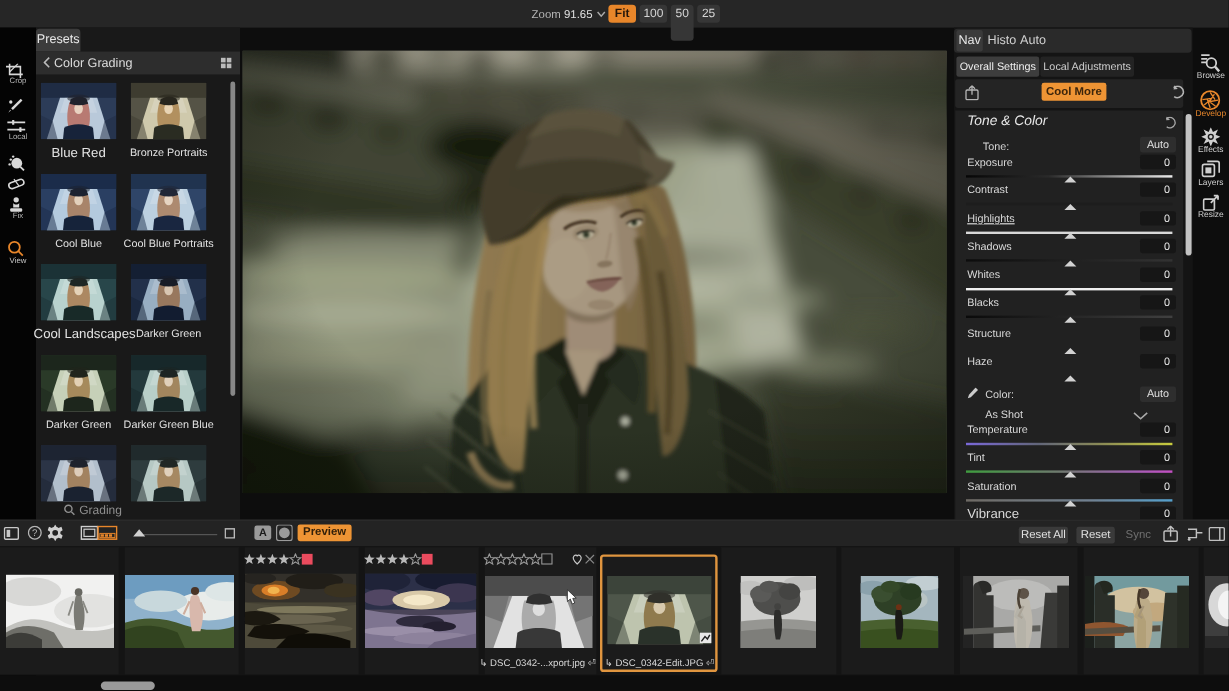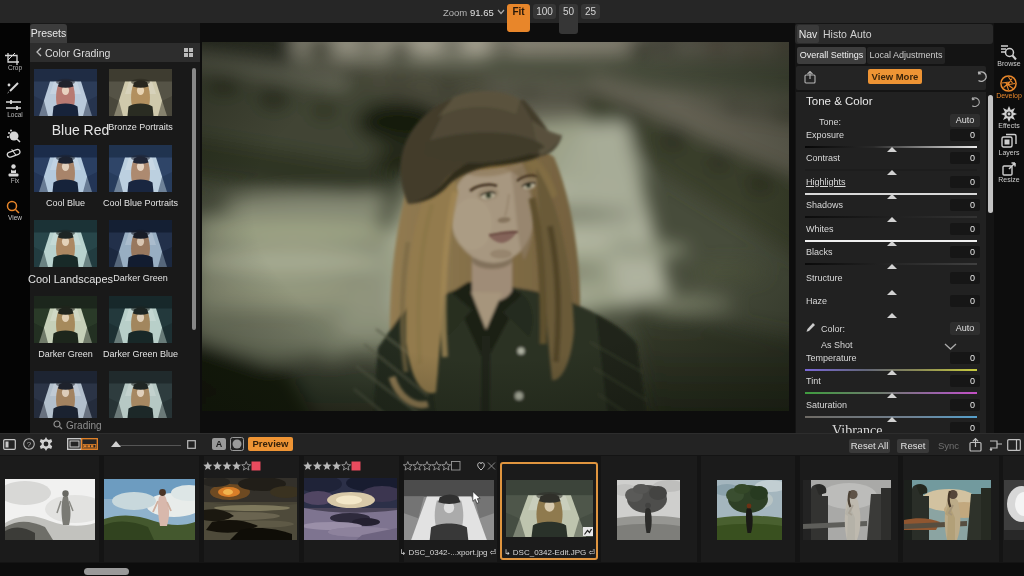--- a/index.html
+++ b/index.html
@@ -6,21 +6,21 @@
 .abs { position:absolute; }
 svg { display:block; }
 </style></head><body>
 
 <div class="abs" style="left:0;top:0;width:1024px;height:23px;background:#262626;"></div>
 <div class="abs" style="left:443px;top:7px;color:#b5b5b5;font-size:9.5px;">Zoom</div>
 <div class="abs" style="left:470px;top:7px;color:#e0e0e0;font-size:9.5px;">91.65</div>
 <svg class="abs" style="left:497px;top:9px;" width="8" height="6">
     <path d="M1 1 L4 4.5 L7 1" stroke="#aaa" stroke-width="1.2" fill="none"></path>
   </svg>
-<div class="abs" style="left:507px;top:4px;width:23px;height:28px;background:#e8862a;border-radius:3px;color:#26170a;font-size:10px;font-weight:bold;text-align:center;line-height:15px;">Fit</div>
+<div class="abs" style="left:507px;top:4px;width:23px;height:15px;background:#e8862a;border-radius:3px;color:#26170a;font-size:10px;font-weight:bold;text-align:center;line-height:15px;">Fit</div>
 <div class="abs" style="left:533px;top:4px;width:23px;height:15px;background:#363636;border-radius:3px;color:#d5d5d5;font-size:10px;text-align:center;line-height:15px;">100</div>
 <div class="abs" style="left:559px;top:4px;width:19px;height:30px;background:#363636;border-radius:3px;color:#d5d5d5;font-size:10px;text-align:center;line-height:15px;">50</div>
 <div class="abs" style="left:581px;top:4px;width:19px;height:15px;background:#363636;border-radius:3px;color:#d5d5d5;font-size:10px;text-align:center;line-height:15px;">25</div>
 
 <div class="abs" style="left:0;top:23px;width:30px;height:553px;background:#040404;"></div>
 <svg class="abs" style="left:5px;top:53px;" width="16" height="12" viewBox="0 0 16 12">
 <path d="M3 0 L3 9 L14 9 M0 2.5 L12 2.5 L12 12" stroke="#d8d8d8" stroke-width="1.3" fill="none"></path>
 <path d="M10 0 L3 7" stroke="#d8d8d8" stroke-width="1"></path>
   </svg>
 <div class="abs" style="left:0;top:64px;width:30px;text-align:center;color:#b8b8b8;font-size:6.5px;">Crop</div>
@@ -77,21 +77,21 @@
 <polygon points="16,12.5 47,12.5 58,47 5,47" fill="#b9c9da"></polygon>
 <polygon points="20,12.5 43,12.5 47,25 16,25" fill="#ffffff" opacity="0.18"></polygon>
 <ellipse cx="31.5" cy="13" rx="9.5" ry="3.2" fill="#20222c" opacity="0.55"></ellipse>
 <polygon points="0,27 10,32 14,47 0,47" fill="#1f2c44" opacity="0.5"></polygon>
 <polygon points="63,27 53,32 49,47 63,47" fill="#1f2c44" opacity="0.5"></polygon>
 <path d="M24 16 C21.5 24 21.5 32 23.5 39 L 39.5 39 C41.5 32 41.5 24 39 16 Z" fill="#b87a72"></path>
 <ellipse cx="31.5" cy="21.5" rx="3.6" ry="4.6" fill="#e8d2c0"></ellipse>
 <path d="M19.5 37.5 C25 33.5 38 33.5 43.5 37.5 L44.5 47 L18.5 47 Z" fill="#17233a"></path>
 <path d="M25 13.5 Q31.5 9.5 38 13 L39.5 17.5 Q31.5 20 24 17.5 Z" fill="#20222c"></path>
 </svg>
-<div class="abs" style="left:43px;top:122px;width:75px;text-align:center;color:#e3e3e3;font-size:14px;white-space:nowrap;">Blue Red</div>
+<div class="abs" style="left:28px;top:122px;width:75px;text-align:center;color:#e3e3e3;font-size:11px;white-space:nowrap;">Blue Red</div>
 <svg class="abs" style="left:109px;top:69px;" width="63" height="47" viewBox="0 0 63 47" preserveAspectRatio="none">
 <rect width="63" height="47" fill="#555346"></rect>
 <rect width="63" height="12.5" fill="#3e3c30"></rect>
 <polygon points="16,12.5 47,12.5 58,47 5,47" fill="#cfc9ac"></polygon>
 <polygon points="20,12.5 43,12.5 47,25 16,25" fill="#ffffff" opacity="0.18"></polygon>
 <ellipse cx="31.5" cy="13" rx="9.5" ry="3.2" fill="#28261e" opacity="0.55"></ellipse>
 <polygon points="0,27 10,32 14,47 0,47" fill="#3e3c30" opacity="0.5"></polygon>
 <polygon points="63,27 53,32 49,47 63,47" fill="#3e3c30" opacity="0.5"></polygon>
 <path d="M24 16 C21.5 24 21.5 32 23.5 39 L 39.5 39 C41.5 32 41.5 24 39 16 Z" fill="#b2905f"></path>
 <ellipse cx="31.5" cy="21.5" rx="3.6" ry="4.6" fill="#e8d4b4"></ellipse>
@@ -404,27 +404,27 @@
 <div class="abs" style="left:797px;top:25px;width:22px;height:18px;background:#3a3a3a;border-radius:2px;color:#e8e8e8;font-size:10.5px;text-align:center;line-height:18px;">Nav</div>
 <div class="abs" style="left:823px;top:25px;color:#d0d0d0;font-size:10.5px;line-height:18px;">Histo</div>
 <div class="abs" style="left:850px;top:25px;color:#d0d0d0;font-size:10.5px;line-height:18px;">Auto</div>
 <div class="abs" style="left:797px;top:47px;width:69px;height:17px;background:#3d3d3d;border-radius:2px;color:#f0f0f0;font-size:9px;text-align:center;line-height:17px;white-space:nowrap;">Overall Settings</div>
 <div class="abs" style="left:867px;top:47px;width:78px;height:17px;background:#232323;border-radius:2px;color:#cccccc;font-size:9px;text-align:center;line-height:17px;white-space:nowrap;">Local Adjustments</div>
 <div class="abs" style="left:796px;top:66px;width:190px;height:24px;background:#242424;border-radius:2px;"></div>
 <svg class="abs" style="left:804px;top:71px;" width="12" height="13" viewBox="0 0 12 13">
     <rect x="1" y="4" width="10" height="8" rx="1" fill="none" stroke="#b5b5b5" stroke-width="1.1"></rect>
     <path d="M6 8 L6 1 M3.5 3 L6 0.5 L8.5 3" stroke="#b5b5b5" stroke-width="1.1" fill="none"></path>
   </svg>
-<div class="abs" style="left:868px;top:69px;width:54px;height:15px;background:#ee9434;border-radius:2px;color:#3c250b;font-size:9.5px;font-weight:bold;text-align:center;line-height:15px;">View More</div>
+<div class="abs" style="left:868px;top:69px;width:54px;height:15px;background:#ee9434;border-radius:2px;color:#3c250b;font-size:9.5px;font-weight:bold;text-align:center;line-height:15px;">Cool More</div>
 <svg class="abs" style="left:975px;top:71px;" width="13" height="12" viewBox="0 0 13 12">
     <path d="M3 2 C8 -1 12 3 11 7 C10 10 6 11.5 3.5 9.5" stroke="#b5b5b5" stroke-width="1.3" fill="none"></path>
     <path d="M3.5 0 L3 3.5 L6.5 3.2" fill="#b5b5b5"></path>
   </svg>
 <div class="abs" style="left:796px;top:92px;width:190px;height:341px;background:#212121;"></div>
-<div class="abs" style="left:806px;top:95px;color:#e8e8e8;font-size:11.5px;">Tone &amp; Color</div>
+<div class="abs" style="left:806px;top:95px;color:#e8e8e8;font-size:11.5px;font-style:italic;">Tone &amp; Color</div>
 <svg class="abs" style="left:969px;top:97px;" width="12" height="11" viewBox="0 0 13 12">
     <path d="M3 2 C8 -1 12 3 11 7 C10 10 6 11.5 3.5 9.5" stroke="#a8a8a8" stroke-width="1.2" fill="none"></path>
     <path d="M3.5 0 L3 3.5 L6.5 3.2" fill="#a8a8a8"></path>
   </svg>
 <div class="abs" style="left:988px;top:95px;width:5px;height:118px;background:#c3c3c3;border-radius:2.5px;"></div>
 
 <div class="abs" style="left:819px;top:117px;color:#d5d5d5;font-size:9px;">Tone:</div>
 <div class="abs" style="left:950px;top:114px;width:30px;height:13px;background:#2e2e2e;border-radius:2px;color:#e0e0e0;font-size:9px;text-align:center;line-height:13px;">Auto</div>
 <div class="abs" style="left:806px;top:129.5px;color:#d9d9d9;font-size:9px;">Exposure</div>
 <div class="abs" style="left:950px;top:128.5px;width:30px;height:12px;background:#161616;border-radius:2px;color:#e8e8e8;font-size:9px;text-align:right;line-height:12px;padding-right:5px;">0</div>
@@ -470,21 +470,21 @@
 <div class="abs" style="left:805px;top:368.5px;width:172px;height:2px;background:linear-gradient(90deg,#7a68d8,#62667a 35%,#8a8a56 65%,#c8cc3e);"></div>
 <div class="abs" style="left:887px;top:369.5px;width:0;height:0;border-left:5px solid transparent;border-right:5px solid transparent;border-bottom:5.5px solid #d2d2d2;"></div>
 <div class="abs" style="left:806px;top:376px;color:#d9d9d9;font-size:9px;">Tint</div>
 <div class="abs" style="left:950px;top:375px;width:30px;height:12px;background:#161616;border-radius:2px;color:#e8e8e8;font-size:9px;text-align:right;line-height:12px;padding-right:5px;">0</div>
 <div class="abs" style="left:805px;top:392px;width:172px;height:2px;background:linear-gradient(90deg,#3f9c3f,#6f7a6f 45%,#a060b0 80%,#c44fc4);"></div>
 <div class="abs" style="left:887px;top:393px;width:0;height:0;border-left:5px solid transparent;border-right:5px solid transparent;border-bottom:5.5px solid #d2d2d2;"></div>
 <div class="abs" style="left:806px;top:399.5px;color:#d9d9d9;font-size:9px;">Saturation</div>
 <div class="abs" style="left:950px;top:398.5px;width:30px;height:12px;background:#161616;border-radius:2px;color:#e8e8e8;font-size:9px;text-align:right;line-height:12px;padding-right:5px;">0</div>
 <div class="abs" style="left:805px;top:415.5px;width:172px;height:2px;background:linear-gradient(90deg,#6e6a64,#708090 60%,#55a0cc);"></div>
 <div class="abs" style="left:887px;top:416.5px;width:0;height:0;border-left:5px solid transparent;border-right:5px solid transparent;border-bottom:5.5px solid #d2d2d2;"></div>
-<div class="abs" style="left:832px;top:423px;color:#d9d9d9;font-size:14px;font-family:Liberation Serif, serif;">Vibrance</div>
+<div class="abs" style="left:806px;top:423px;color:#d9d9d9;font-size:11px;">Vibrance</div>
 <div class="abs" style="left:950px;top:422px;width:30px;height:12px;background:#161616;border-radius:2px;color:#e8e8e8;font-size:9px;text-align:right;line-height:12px;padding-right:5px;">0</div>
 <svg class="abs" style="left:1000px;top:44px;" width="17" height="17" viewBox="0 0 17 17">
 <path d="M1 2 H8 M1 5 H6 M1 8 H5" stroke="#cfcfcf" stroke-width="1.4"></path>
 <circle cx="9.5" cy="8.5" r="4" fill="none" stroke="#cfcfcf" stroke-width="1.5"></circle>
 <path d="M12.5 11.5 L16 15.5" stroke="#cfcfcf" stroke-width="2"></path>
   </svg>
 <div class="abs" style="left:994px;top:60px;width:30px;text-align:center;color:#cfcfcf;font-size:7px;">Browse</div>
 <svg class="abs" style="left:1000px;top:75px;" width="17" height="17" viewBox="0 0 17 17">
 <circle cx="8.5" cy="8.5" r="7.6" fill="none" stroke="#e8872b" stroke-width="1.5"></circle>
 <path d="M8.5 2 L12.5 8 M12 3.5 L8 9.5 M15 8.5 L7.5 9.8 M13 13.5 L6.5 8.8 M8.5 15 L6 7.5 M3.5 12.5 L9.5 7.5 M2 8 L9.5 7" stroke="#e8872b" stroke-width="1.1" fill="none"></path>

